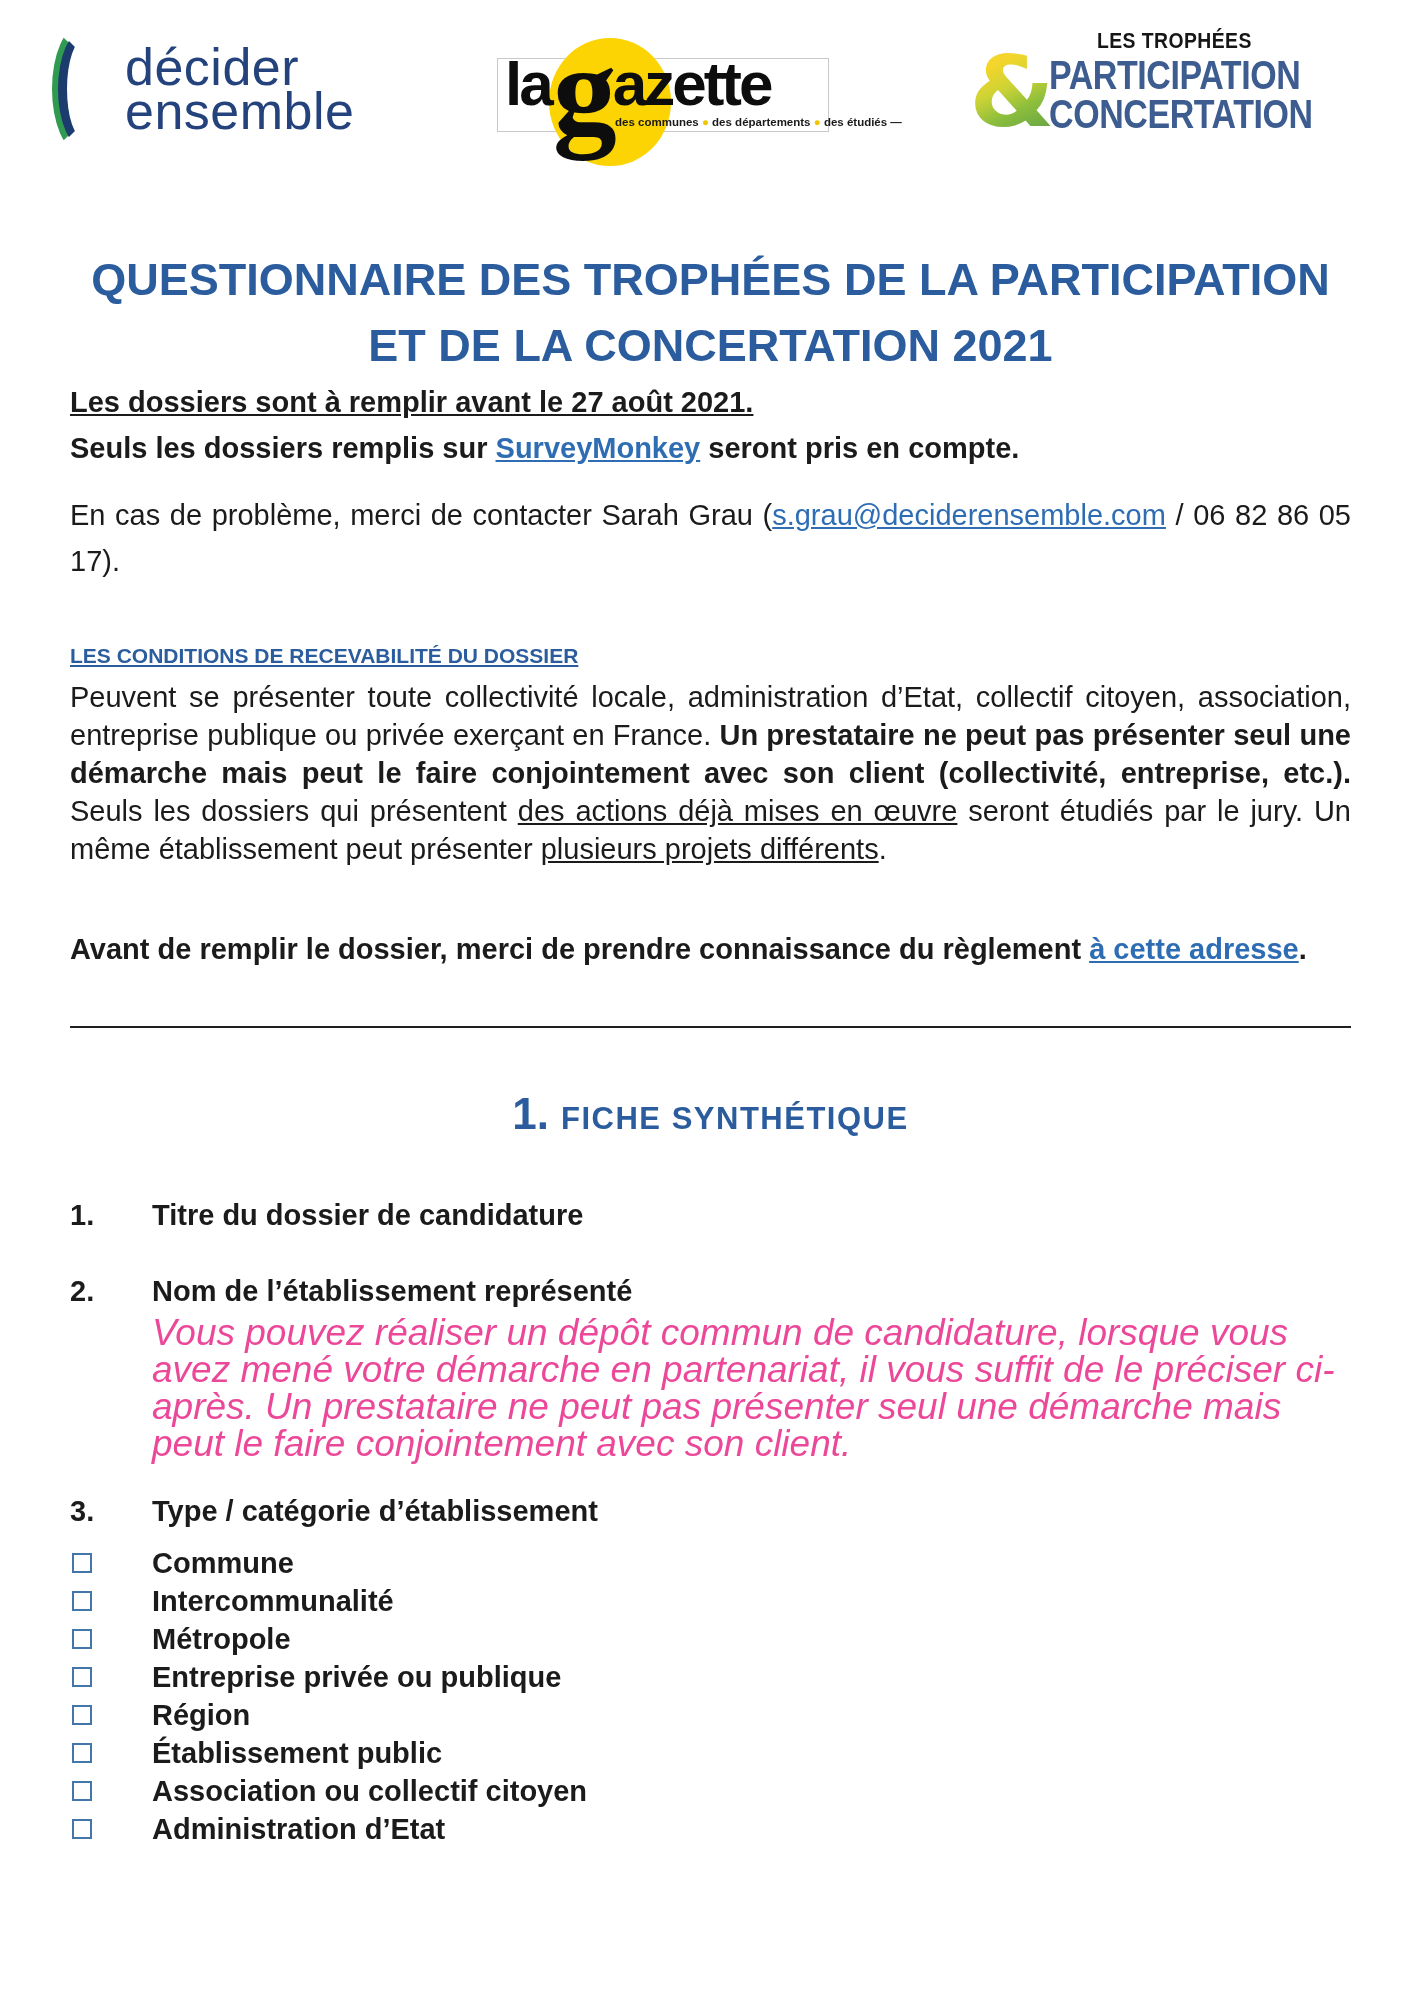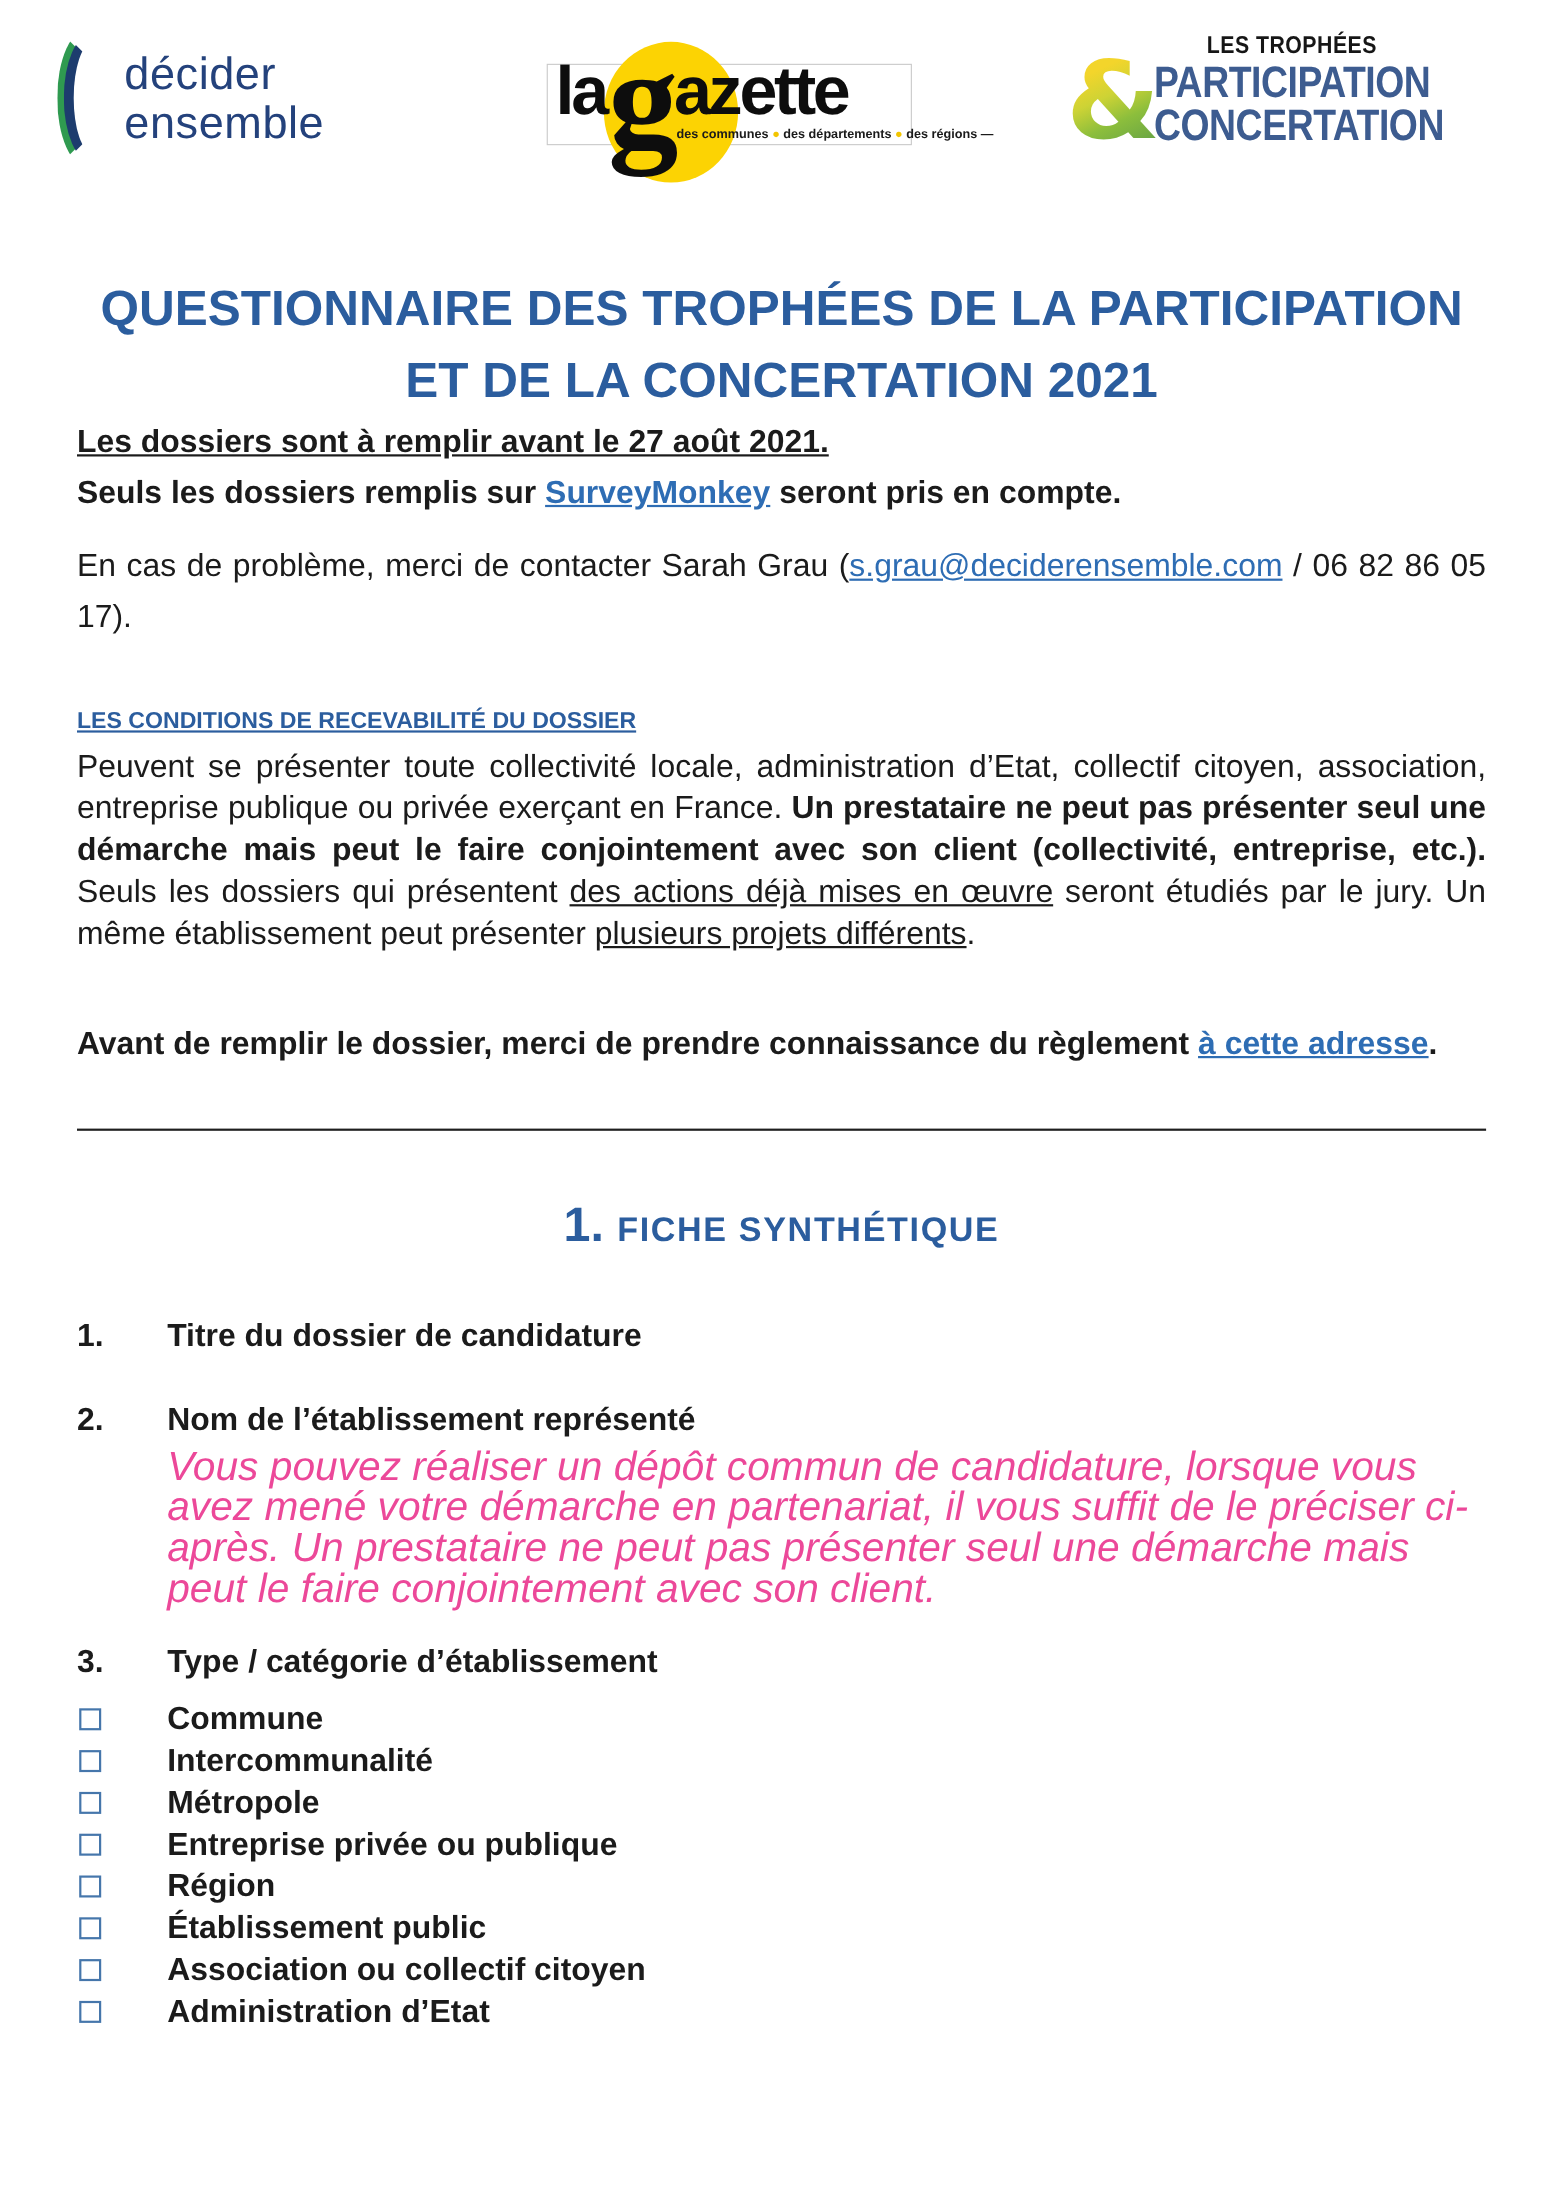--- a/index.html
+++ b/index.html
@@ -13,21 +13,21 @@
   .page { position: relative; width: 1415px; height: 2000px; background:#fff; }
 
   
   .logos { position: absolute; top: 0; left: 0; width: 100%; height: 180px; }
 
   .logo-decider { position: absolute; left: 55px; top: 26px; display: flex; align-items: center; }
   .paren-wrap { position: relative; width: 52px; height: 126px; }
   .arc { position: absolute; box-sizing: border-box; border: 9px solid transparent; border-radius: 50%; }
   .arc-green { width: 56px; height: 126px; left: -3px; top: 0; border-left-color: #2f9a50; }
   .arc-blue  { width: 52px; height: 118px; left: 3px;  top: 4px; border-left-color: #1d3c6e; }
-  .decider-text { margin-left: 6px; color: #24427c; font-size: 41px; line-height: 44px; letter-spacing: 0.5px; }
+  .decider-text { margin-left: 18px; color: #24427c; font-size: 52px; line-height: 44px; letter-spacing: 0.5px; }
 
   .logo-gazette { position: absolute; left: 497px; top: 52px; width: 330px; height: 112px; }
   .gz-box { position: absolute; left: 0; top: 6px; width: 330px; height: 72px; background: #fff; border: 1px solid #c9c9c9; }
   .gz-ellipse { position: absolute; left: 52px; top: -14px; width: 122px; height: 128px; background: #fcd303; border-radius: 50%; }
   .gz-text { position: absolute; left: 8px; top: -8px; display: flex; align-items: flex-start; color: #0d0d0d; }
   .gz-small { font-size: 62px; font-weight: bold; letter-spacing: -3px; line-height: 80px; }
   .gz-g { font-family: "Liberation Serif", serif; font-size: 128px; font-weight: bold; line-height: 92px; margin: 0 -4px 0 2px; }
   .gz-tagline { position: absolute; left: 118px; top: 64px; font-size: 11.5px; font-weight: bold; color: #1a1a1a; white-space: nowrap; }
   .gz-dot { color: #f2c500; }
 
@@ -102,21 +102,21 @@
       <div class="gz-text">
         <span class="gz-small">la</span>
         <span class="gz-g">g</span>
         <span class="gz-small">azette</span>
       </div>
       <div class="gz-tagline">
         <span>des communes</span>
         <span class="gz-dot"> ● </span>
         <span>des départements</span>
         <span class="gz-dot"> ● </span>
-        <span>des régions —</span>
+        <span>des étudiés —</span>
       </div>
     </div>
 
     <div class="logo-trophees">
       <span class="amp">&amp;</span>
       <div class="tr-col">
         <div class="tr-top">LES TROPHÉES</div>
         <div class="tr-big">PARTICIPATION</div>
         <div class="tr-big">CONCERTATION</div>
       </div>

